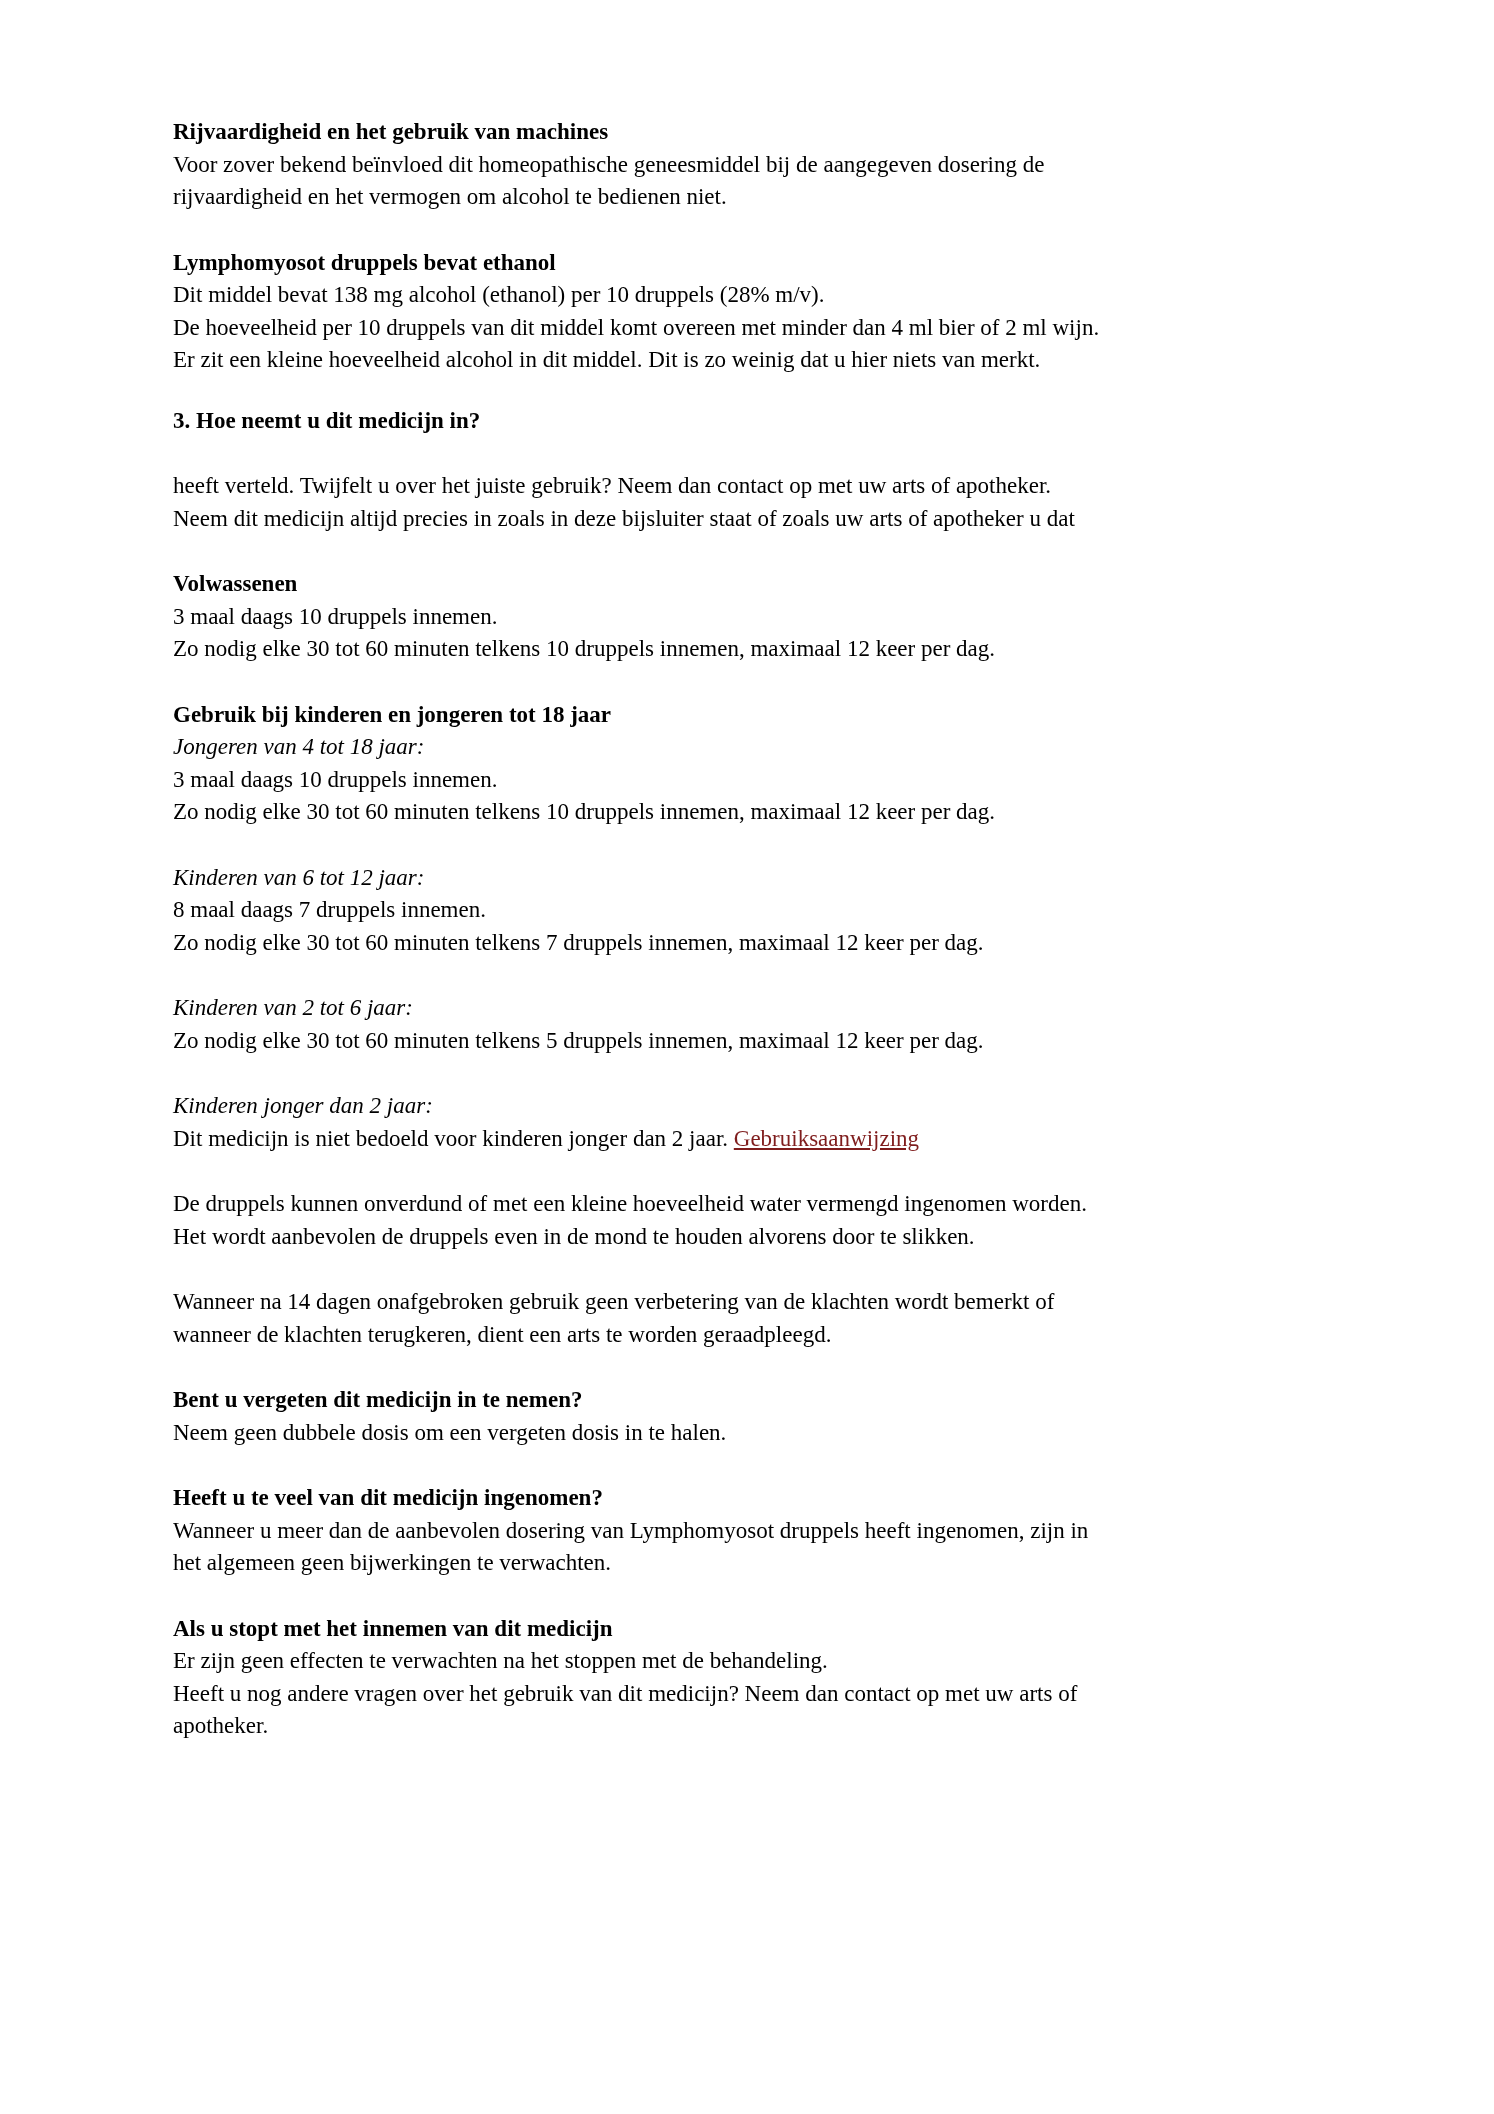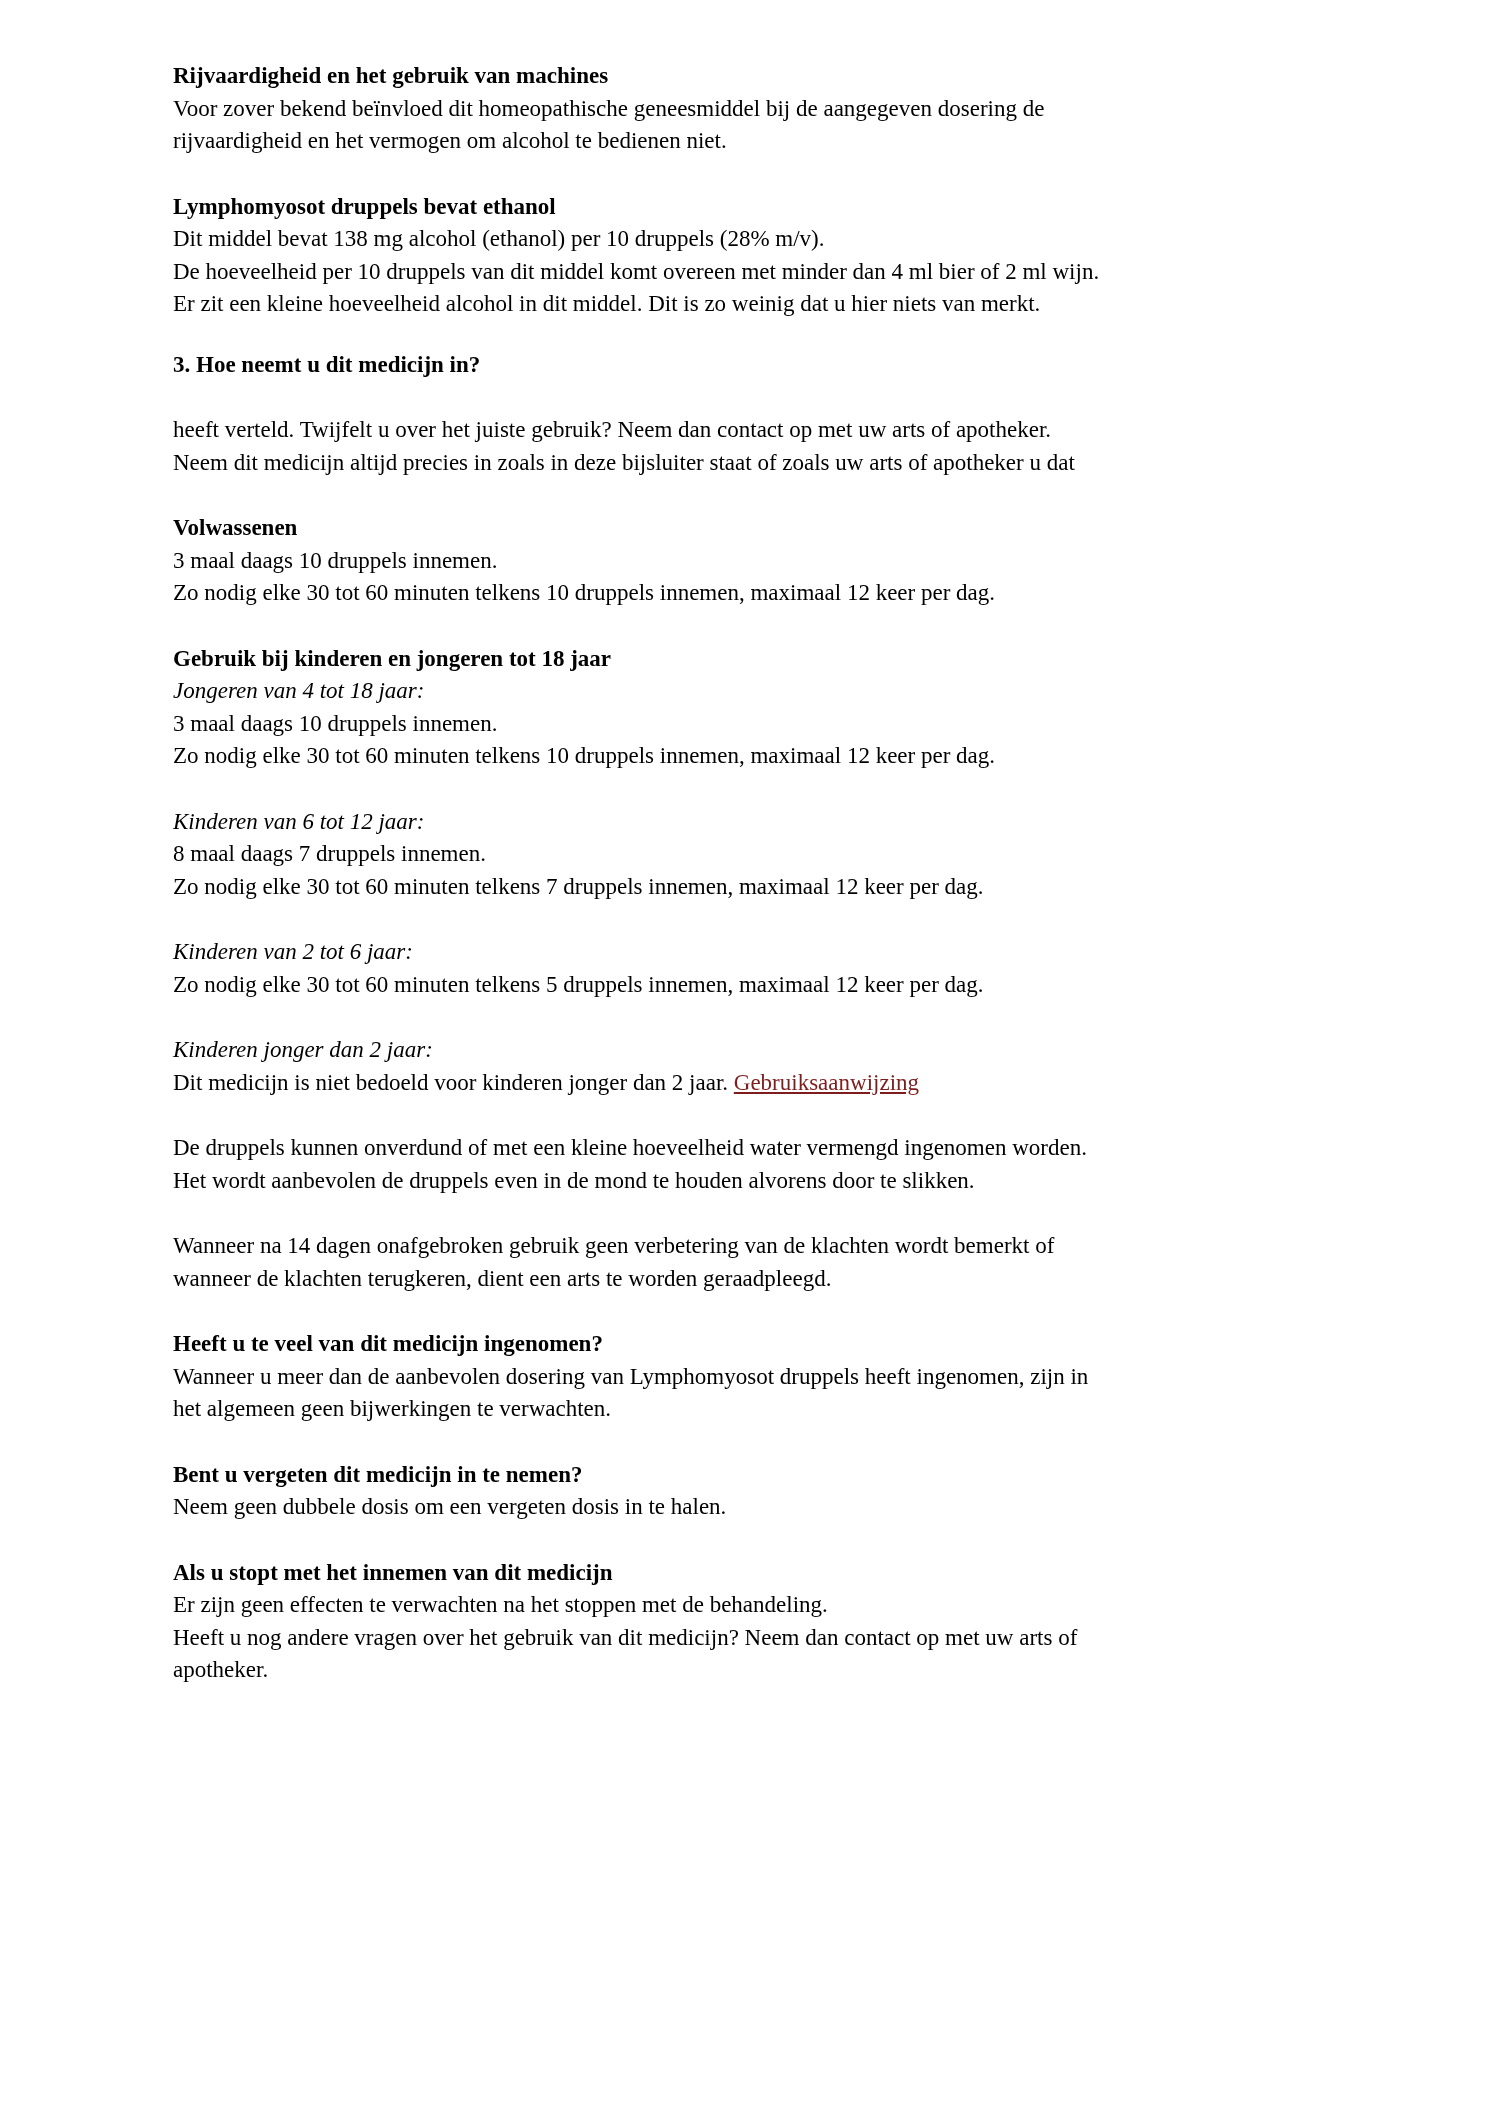--- a/index.html
+++ b/index.html
@@ -8,21 +8,21 @@
     height: 2114px;
     background: #ffffff;
     font-family: "Liberation Serif", "DejaVu Serif", serif;
     color: #000000;
     overflow: hidden;
   }
   .page {
     box-sizing: border-box;
     width: 1332px;
     height: 2114px;
-    padding: 60px 60px 0 173px;
+    padding: 116px 60px 0 173px;
   }
   .doc {
     font-size: 23px;
     line-height: 32.5px;
   }
   .sec { margin-top: 33px; }
   .sec.first { margin-top: 0; }
   .sec.big-gap { margin-top: 28px; }
   .line { white-space: nowrap; }
   .h { font-weight: bold; }
@@ -96,28 +96,28 @@
       <div class="line">De druppels kunnen onverdund of met een kleine hoeveelheid water vermengd ingenomen worden.</div>
       <div class="line">Het wordt aanbevolen de druppels even in de mond te houden alvorens door te slikken.</div>
     </section>
 
     <section class="sec">
       <div class="line">Wanneer na 14 dagen onafgebroken gebruik geen verbetering van de klachten wordt bemerkt of</div>
       <div class="line">wanneer de klachten terugkeren, dient een arts te worden geraadpleegd.</div>
     </section>
 
     <section class="sec">
+      <div class="line h">Bent u vergeten dit medicijn in te nemen?</div>
+      <div class="line">Neem geen dubbele dosis om een vergeten dosis in te halen.</div>
+    </section>
+
+    <section class="sec">
       <div class="line h">Heeft u te veel van dit medicijn ingenomen?</div>
       <div class="line">Wanneer u meer dan de aanbevolen dosering van Lymphomyosot druppels heeft ingenomen, zijn in</div>
       <div class="line">het algemeen geen bijwerkingen te verwachten.</div>
-    </section>
-
-    <section class="sec">
-      <div class="line h">Bent u vergeten dit medicijn in te nemen?</div>
-      <div class="line">Neem geen dubbele dosis om een vergeten dosis in te halen.</div>
     </section>
 
     <section class="sec">
       <div class="line h">Als u stopt met het innemen van dit medicijn</div>
       <div class="line">Er zijn geen effecten te verwachten na het stoppen met de behandeling.</div>
       <div class="line">Heeft u nog andere vragen over het gebruik van dit medicijn? Neem dan contact op met uw arts of</div>
       <div class="line">apotheker.</div>
     </section>
 
   </div>

